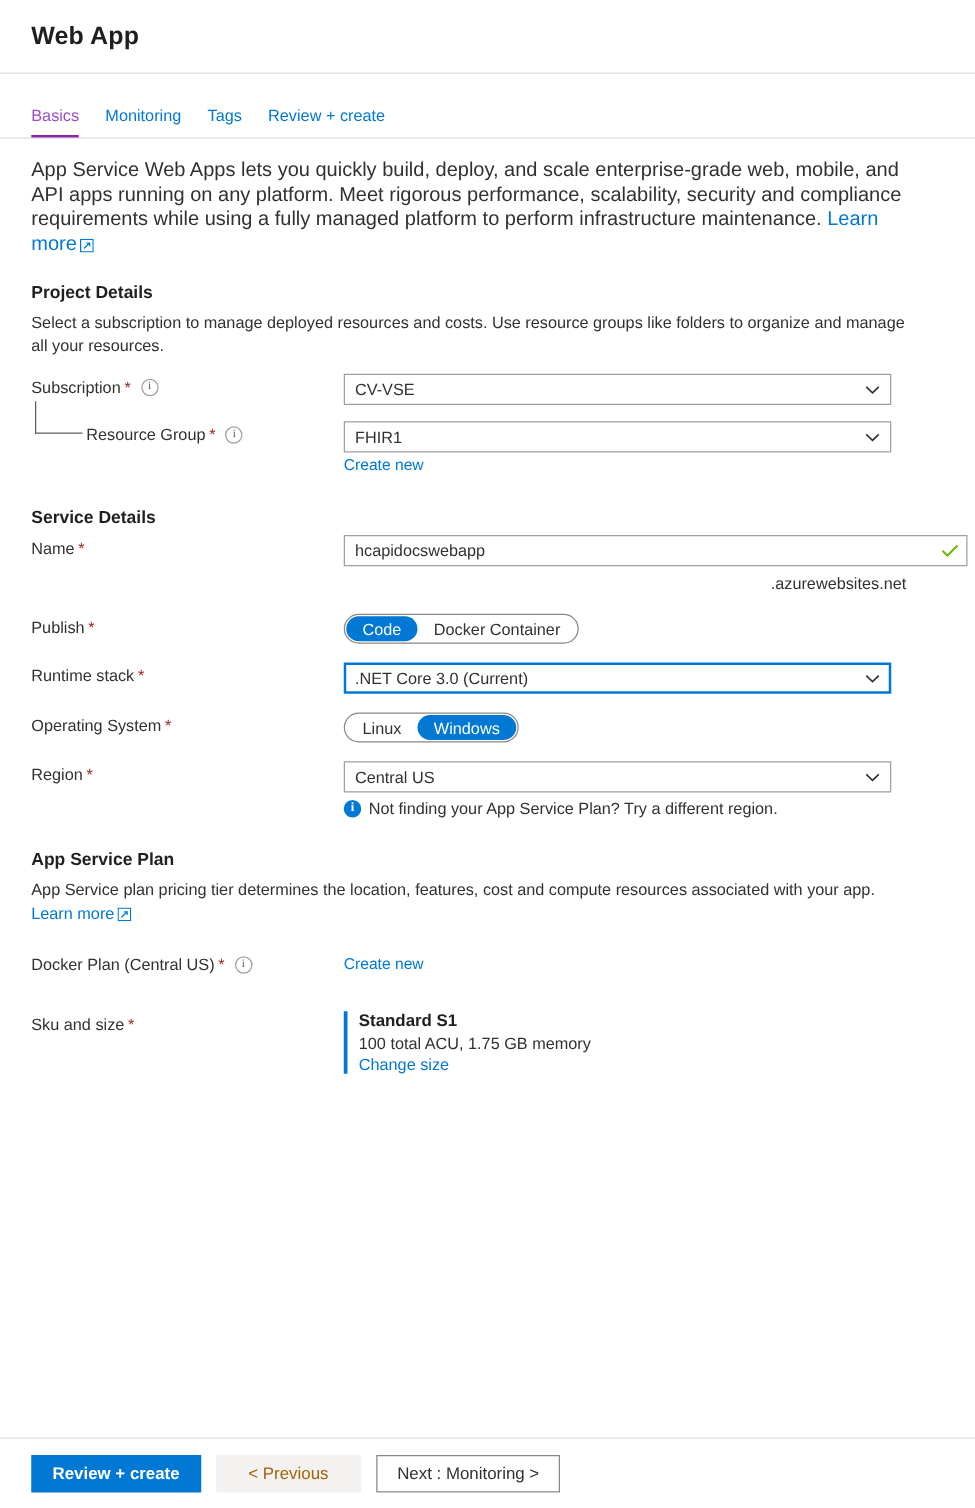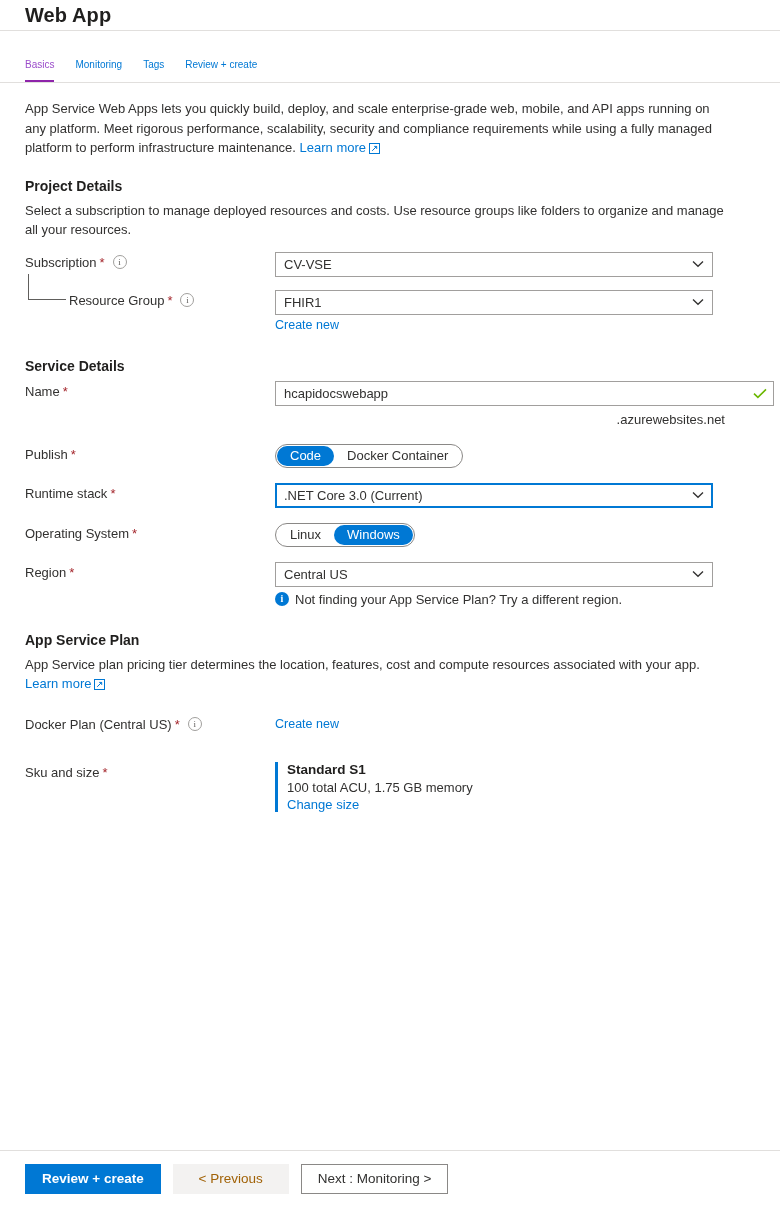--- a/index.html
+++ b/index.html
@@ -11,21 +11,21 @@
     background: #ffffff;
     font-family: "Liberation Sans", sans-serif;
     font-size: 13px;
     color: #323130;
     position: relative;
     overflow: hidden;
   }
 
   
   .titlebar {
-    height: 31px;
+    height: 59px;
     border-bottom: 1px solid #e1dfdd;
     display: flex;
     align-items: center;
     padding: 0 0 0 25px;
   }
   .page-title {
     font-size: 20px;
     font-weight: 600;
     color: #201f1e;
     letter-spacing: .1px;
@@ -33,42 +33,42 @@
 
   
   .tabstrip {
     height: 52px;
     display: flex;
     align-items: flex-end;
     padding-left: 25px;
     border-bottom: 1px solid #e1dfdd;
   }
   .tab {
-    font-size: 10px;
+    font-size: 13px;
     color: #0078d4;
     padding: 0 0 7px 0;
     margin-right: 21px;
     cursor: pointer;
     border-bottom: 2px solid transparent;
     line-height: 16px;
     white-space: nowrap;
   }
   .tab.active {
     color: #8a2be2;
     color: #9b4dca;
     border-bottom-color: #8e24aa;
     font-weight: 400;
   }
 
   
   .content {
     padding: 16px 25px 0 25px;
   }
   .intro {
-    font-size: 13px;
+    font-size: 16px;
     line-height: 19.5px;
     color: #323130;
     max-width: 700px;
     margin: 0 0 4px 0;
   }
   a.link {
     color: #0078d4;
     text-decoration: none;
     cursor: pointer;
   }

